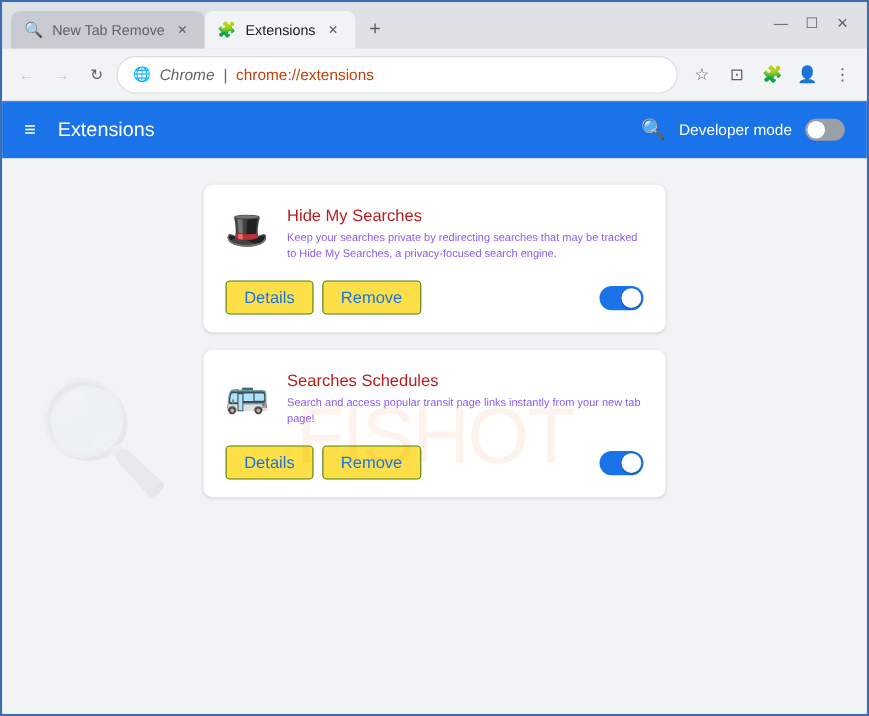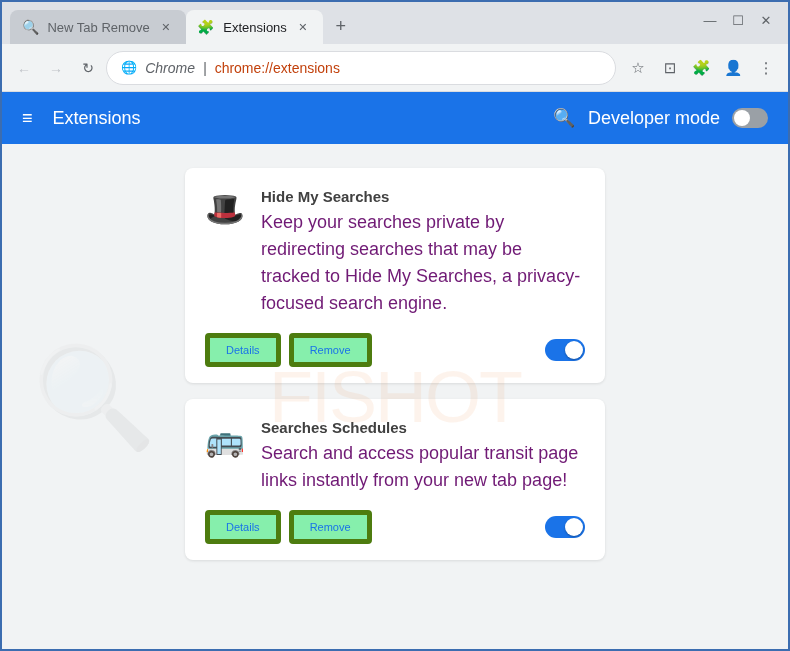--- a/index.html
+++ b/index.html
@@ -204,21 +204,21 @@
     }
 
     .search-icon-white {
       color: white;
       font-size: 18px;
       cursor: pointer;
     }
 
     .dev-mode-label {
       color: white;
-      font-size: 18px;
+      font-size: 14px;
     }
 
     
     .toggle-switch {
       width: 36px;
       height: 20px;
       background: #4285f4;
       border-radius: 10px;
       position: relative;
       cursor: pointer;
@@ -304,49 +304,49 @@
       font-size: 32px;
       min-width: 40px;
       text-align: center;
       margin-top: 2px;
     }
 
     .ext-info { flex: 1; }
 
     .ext-name {
       font-size: 15px;
-      font-weight: 700;
-      color: #404040;
+      font-weight: 400;
+      color: #b91c1c;
       margin-bottom: 4px;
     }
 
     .ext-desc {
-      font-size: 18px;
-      color: #701a75;
+      font-size: 10px;
+      color: #8b5cf6;
       line-height: 1.5;
     }
 
     .card-bottom {
       display: flex;
       align-items: center;
       justify-content: space-between;
     }
 
     .card-buttons {
       display: flex;
       gap: 8px;
     }
 
     .btn-outline {
       padding: 6px 16px;
-      border: 5px solid #4d7c0f;
+      border: 1px solid #4d7c0f;
       border-radius: 4px;
-      background: #86efac;
+      background: #fde047;
       color: #1a73e8;
-      font-size: 11px;
+      font-size: 15px;
       font-weight: 500;
       cursor: pointer;
     }
 
     
     .card-toggle {
       width: 40px;
       height: 22px;
       background: #1a73e8;
       border-radius: 11px;

